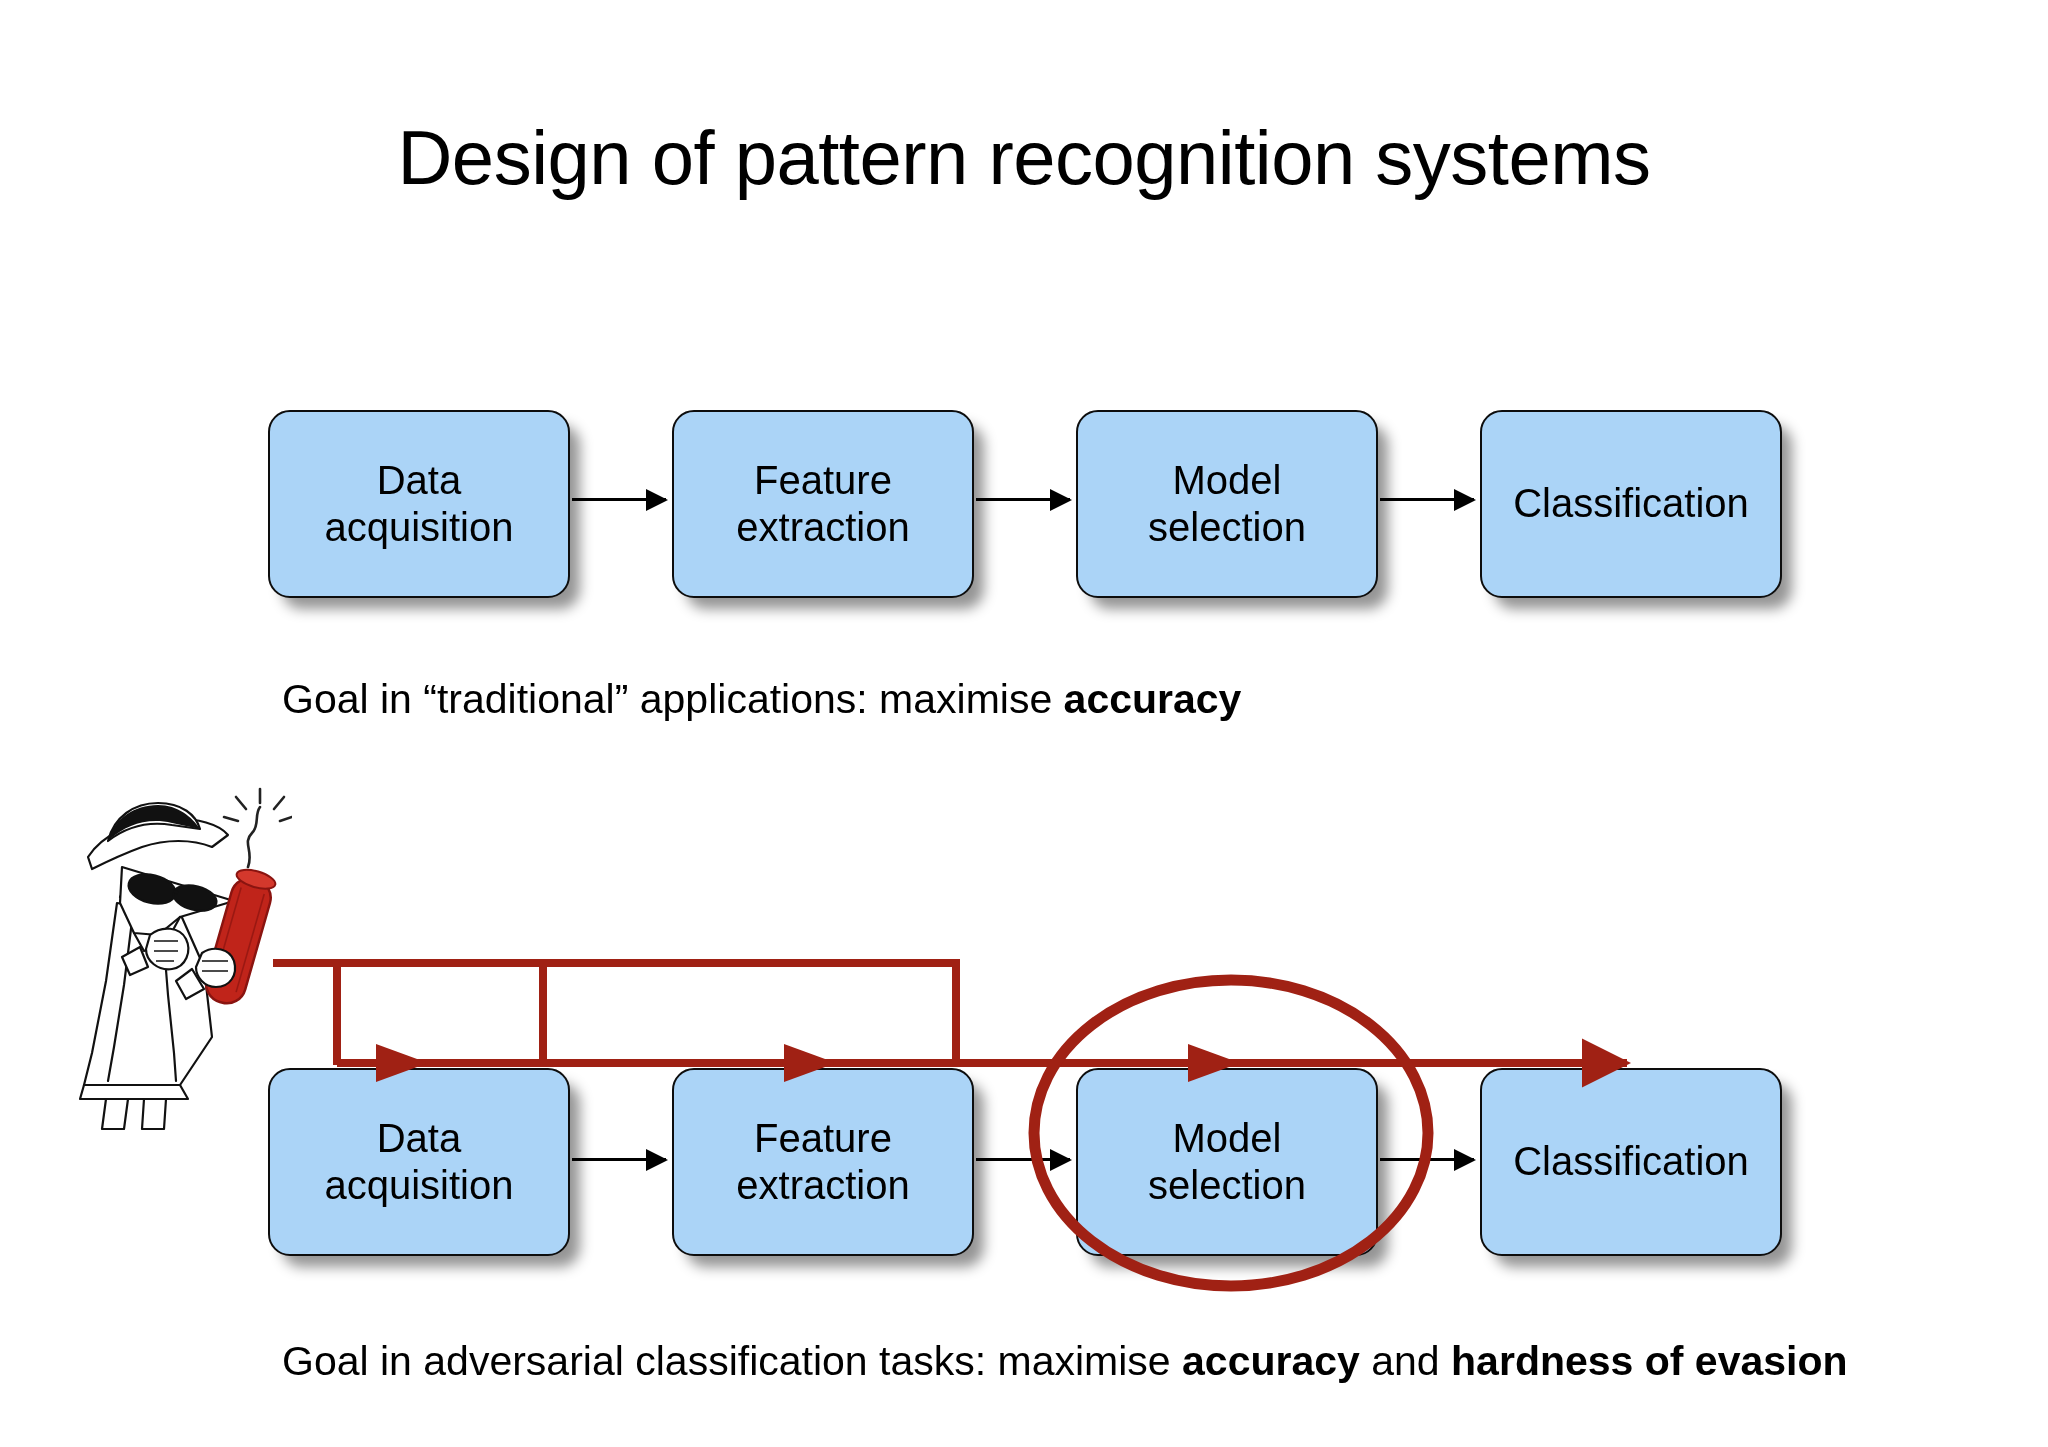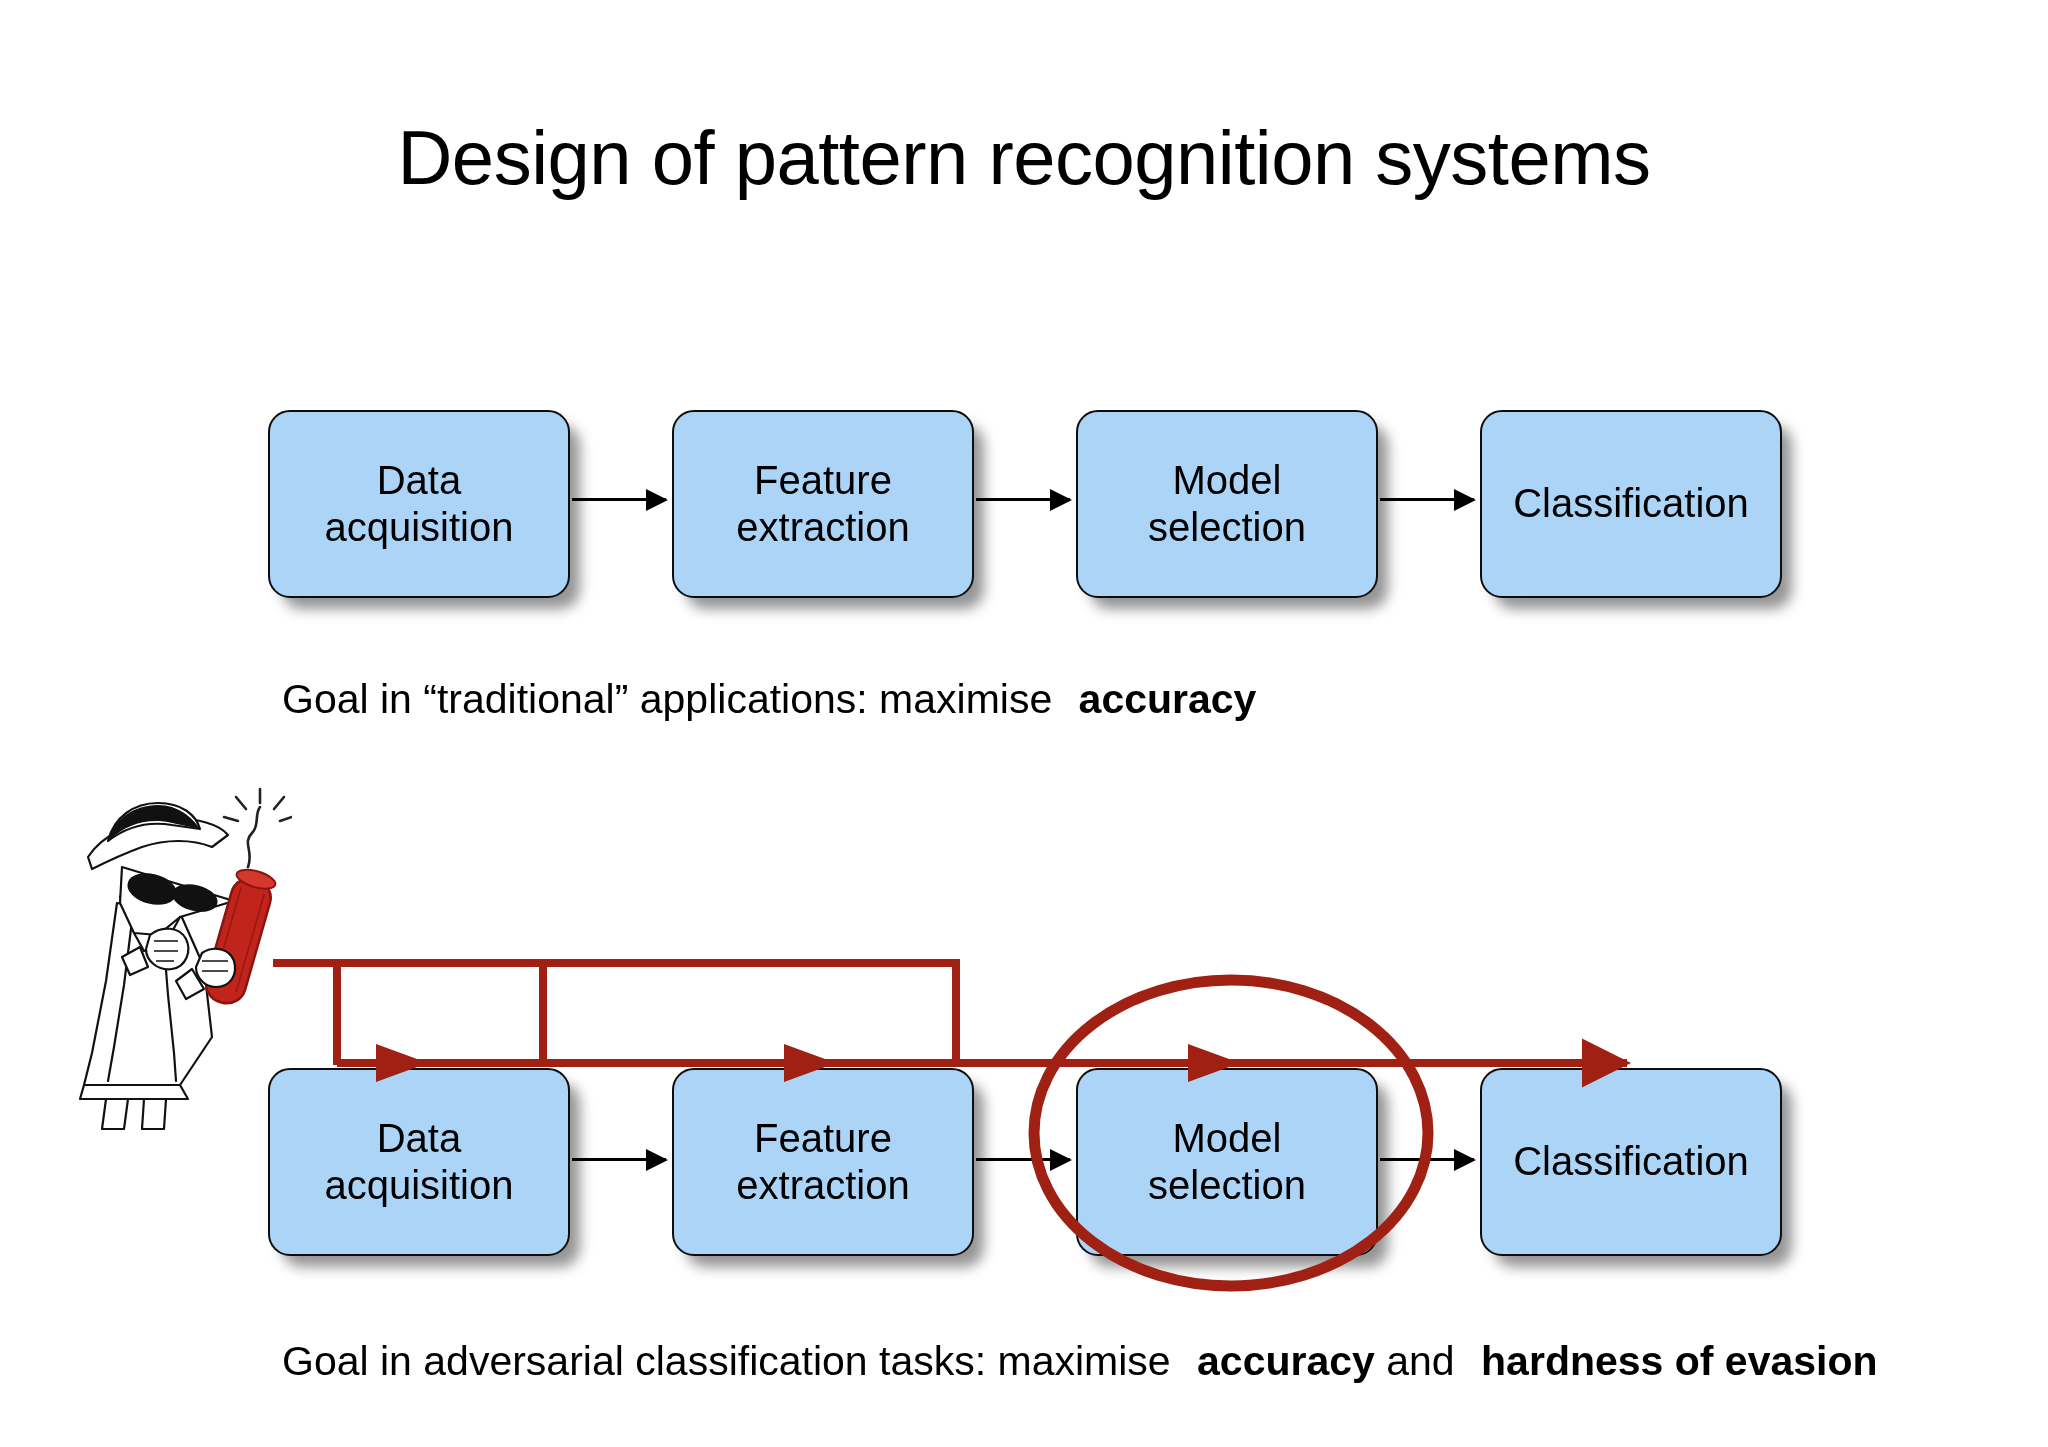--- a/index.html
+++ b/index.html
@@ -79,21 +79,21 @@
   }
 
   
   .caption {
     position: absolute;
     font-size: 41px;
     line-height: 1.2;
     white-space: nowrap;
     color: #000;
   }
-  .caption b { font-weight: 700; margin-left: 15px; }
+  .caption b { font-weight: 700; }
 
   
   #attack-layer {
     position: absolute;
     left: 0;
     top: 0;
     width: 2048px;
     height: 1447px;
     z-index: 9;
     pointer-events: none;

